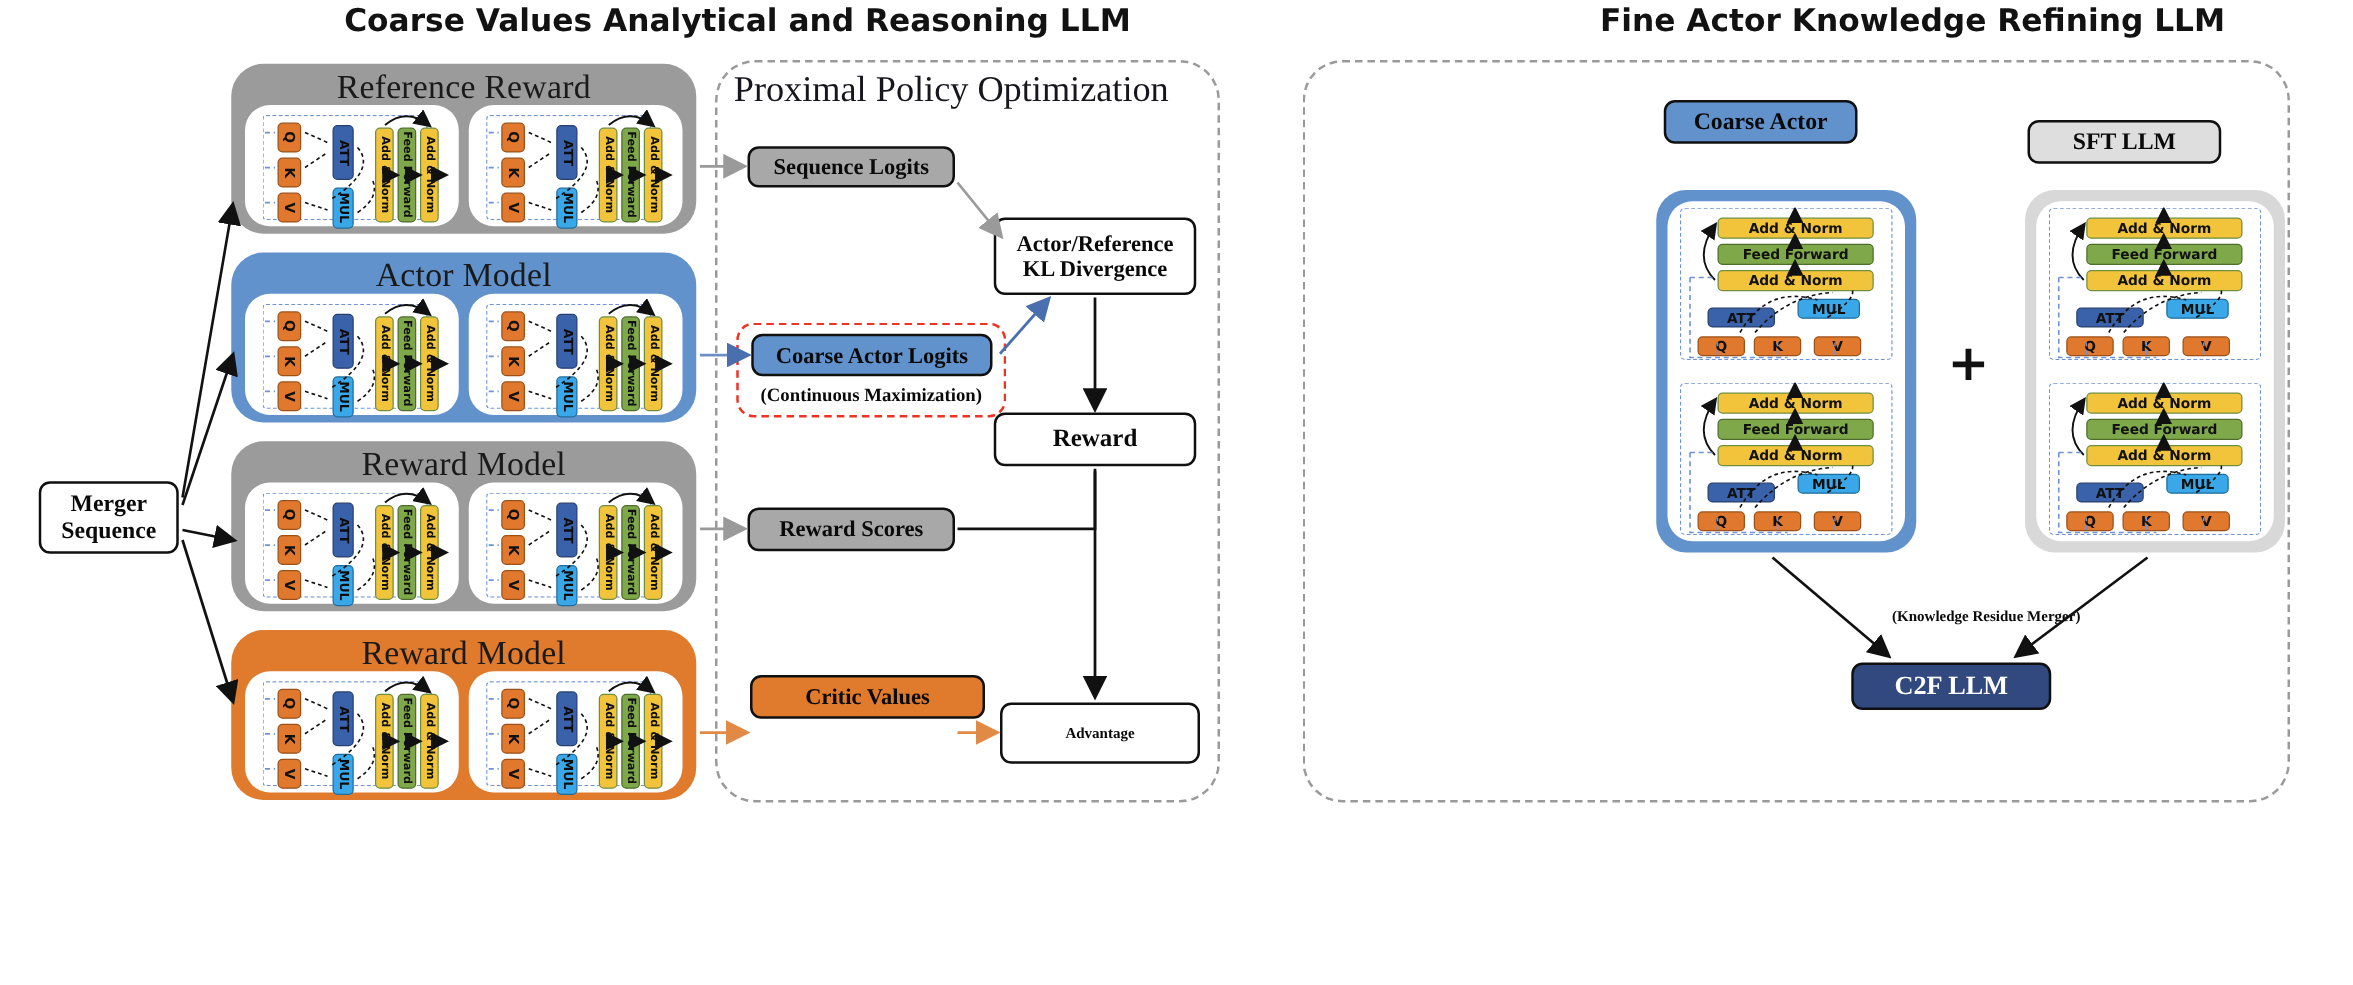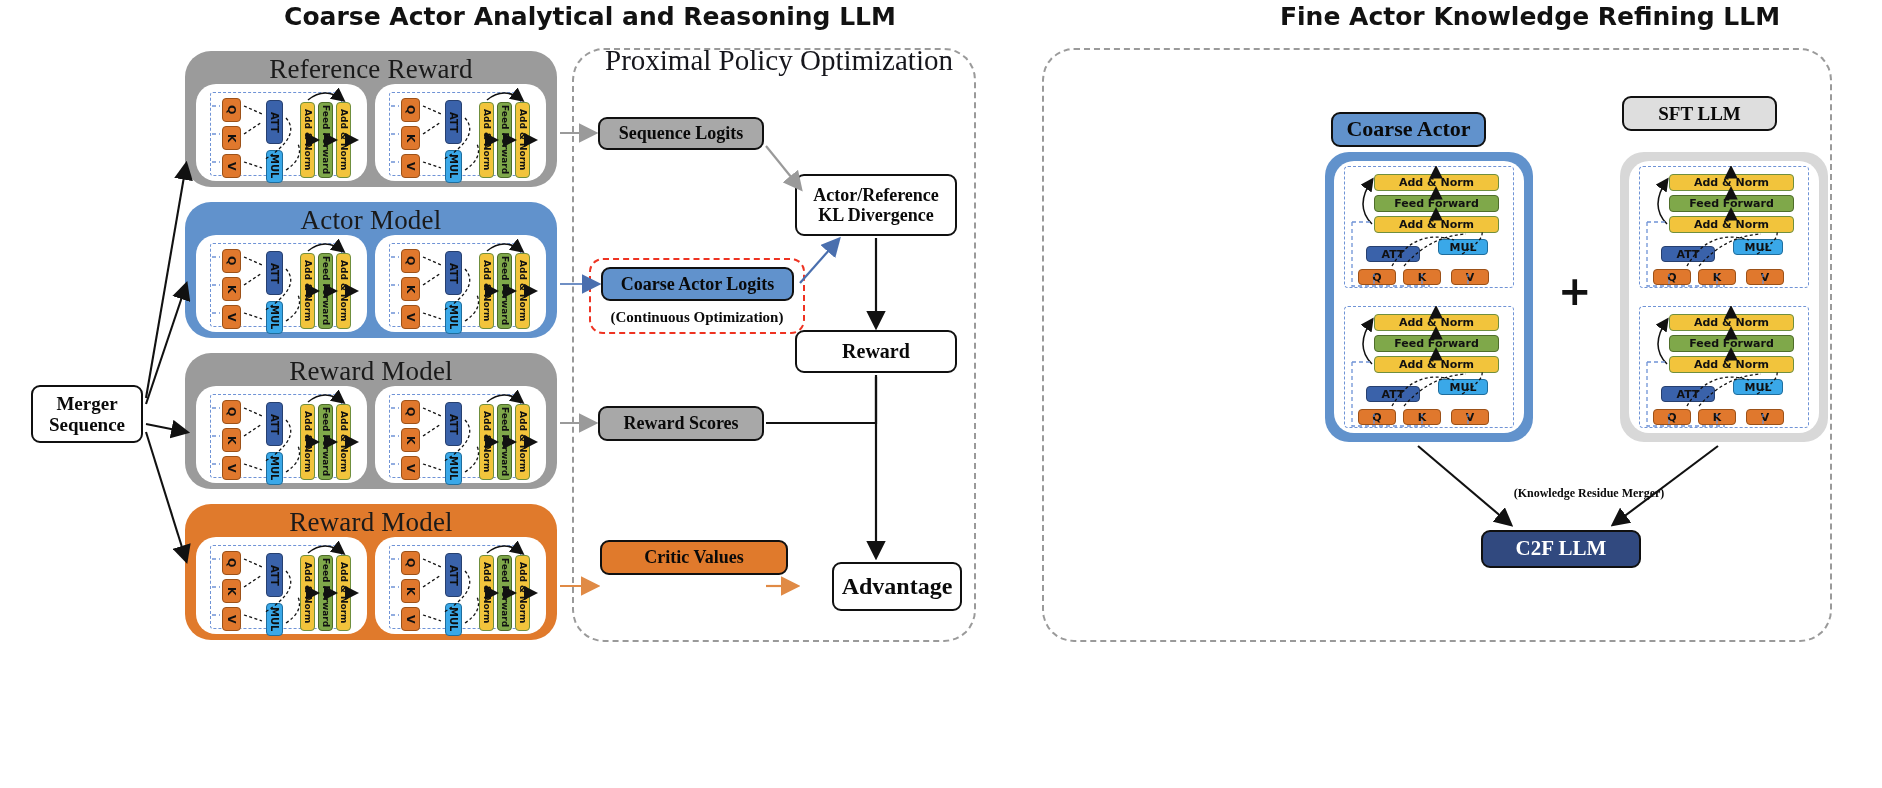--- a/index.html
+++ b/index.html
@@ -60,21 +60,21 @@
   .caption{position:absolute;font-family:"Liberation Serif",serif;font-weight:bold;
            font-size:15px;color:#0a0a0a;white-space:nowrap;text-align:center;}
   .plus{position:absolute;font-family:"DejaVu Sans",sans-serif;font-weight:bold;
         font-size:40px;color:#111;}
 
   svg.ov{position:absolute;left:0;top:0;width:1882px;height:788px;pointer-events:none;}
 </style>
 </head>
 <body>
 
-<div class="maintitle abs" style="left:240px;top:2px;width:700px;">Coarse Actor Analytical and Reasoning LLM</div>
+<div class="maintitle abs" style="left:240px;top:2px;width:700px;">Coarse Values Analytical and Reasoning LLM</div>
 <div class="maintitle abs" style="left:1230px;top:2px;width:600px;">Fine Actor Knowledge Refining LLM</div>
 
 <div class="node white" style="left:31px;top:385px;width:112px;height:58px;font-size:19px;flex-direction:column;">
   <span>Merger Sequence</span>
 </div>
 
 <div class="modelgroup abs" style="left:185px;top:51px;width:372px;height:136px;background:#9b9b9b;">
   <div class="modellabel">Reference Reward</div>
 </div>
 <div class="whitecard" style="left:196px;top:84px;width:171px;height:97px;"></div>
@@ -455,56 +455,56 @@
       </g>
       <g stroke="#6f93d6" stroke-width="1.4" fill="none" stroke-dasharray="4,3">
         <path d="M8,18 L16,18"></path>
         <path d="M8,46 L16,46"></path>
         <path d="M8,74 L16,74"></path>
       </g>
     </svg>
   </div>
 
 <div class="dashbox" style="left:572px;top:48px;width:404px;height:594px;"></div>
-<div class="ppotitle" style="left:587px;top:44px;margin-left:18px;">Proximal Policy Optimization</div>
+<div class="ppotitle" style="left:587px;top:56px;">Proximal Policy Optimization</div>
 
 <div class="node grey" style="left:598px;top:117px;width:166px;height:33px;font-size:18px;">
   <span>Sequence Logits</span>
 </div>
 
 <div class="redframe" style="left:589px;top:258px;width:216px;height:76px;"></div>
 <div class="node blue" style="left:601px;top:267px;width:193px;height:34px;font-size:18px;">
   <span>Coarse Actor Logits</span>
 </div>
-<div class="caption" style="left:589px;top:309px;width:216px;">(Continuous Optimization)</div>
+<div class="caption" style="left:589px;top:309px;width:216px;">(Continuous Maximization)</div>
 
 <div class="node white" style="left:795px;top:174px;width:162px;height:62px;font-size:18px;flex-direction:column;">
   <span>Actor/Reference</span>
   <span>KL Divergence</span>
 </div>
 
 <div class="node white" style="left:795px;top:330px;width:162px;height:43px;font-size:20px;">
   <span>Reward</span>
 </div>
 
 <div class="node grey" style="left:598px;top:406px;width:166px;height:35px;font-size:18px;">
   <span>Reward Scores</span>
 </div>
 
 <div class="node orange" style="left:600px;top:540px;width:188px;height:35px;font-size:18px;">
   <span>Critic Values</span>
 </div>
 
-<div class="node white" style="left:832px;top:562px;width:130px;height:49px;font-size:24px;">
+<div class="node white" style="left:800px;top:562px;width:160px;height:49px;font-size:12px;">
   <span>Advantage</span>
 </div>
 
 <div class="dashbox" style="left:1042px;top:48px;width:790px;height:594px;"></div>
 
-<div class="node blue" style="left:1331px;top:112px;width:155px;height:35px;font-size:22px;">
+<div class="node blue" style="left:1331px;top:80px;width:155px;height:35px;font-size:19px;">
   <span>Coarse Actor</span>
 </div>
 <div class="node lgrey" style="left:1622px;top:96px;width:155px;height:35px;font-size:19px;">
   <span>SFT LLM</span>
 </div>
 
 <div class="abs" style="left:1325px;top:152px;width:208px;height:290px;background:#6192cc;border-radius:24px;"></div>
 <div class="whitecard" style="left:1334px;top:161px;width:190px;height:272px;"></div>
 
 <div class="abs" style="left:1620px;top:152px;width:208px;height:290px;background:#d8d8d8;border-radius:24px;"></div>

